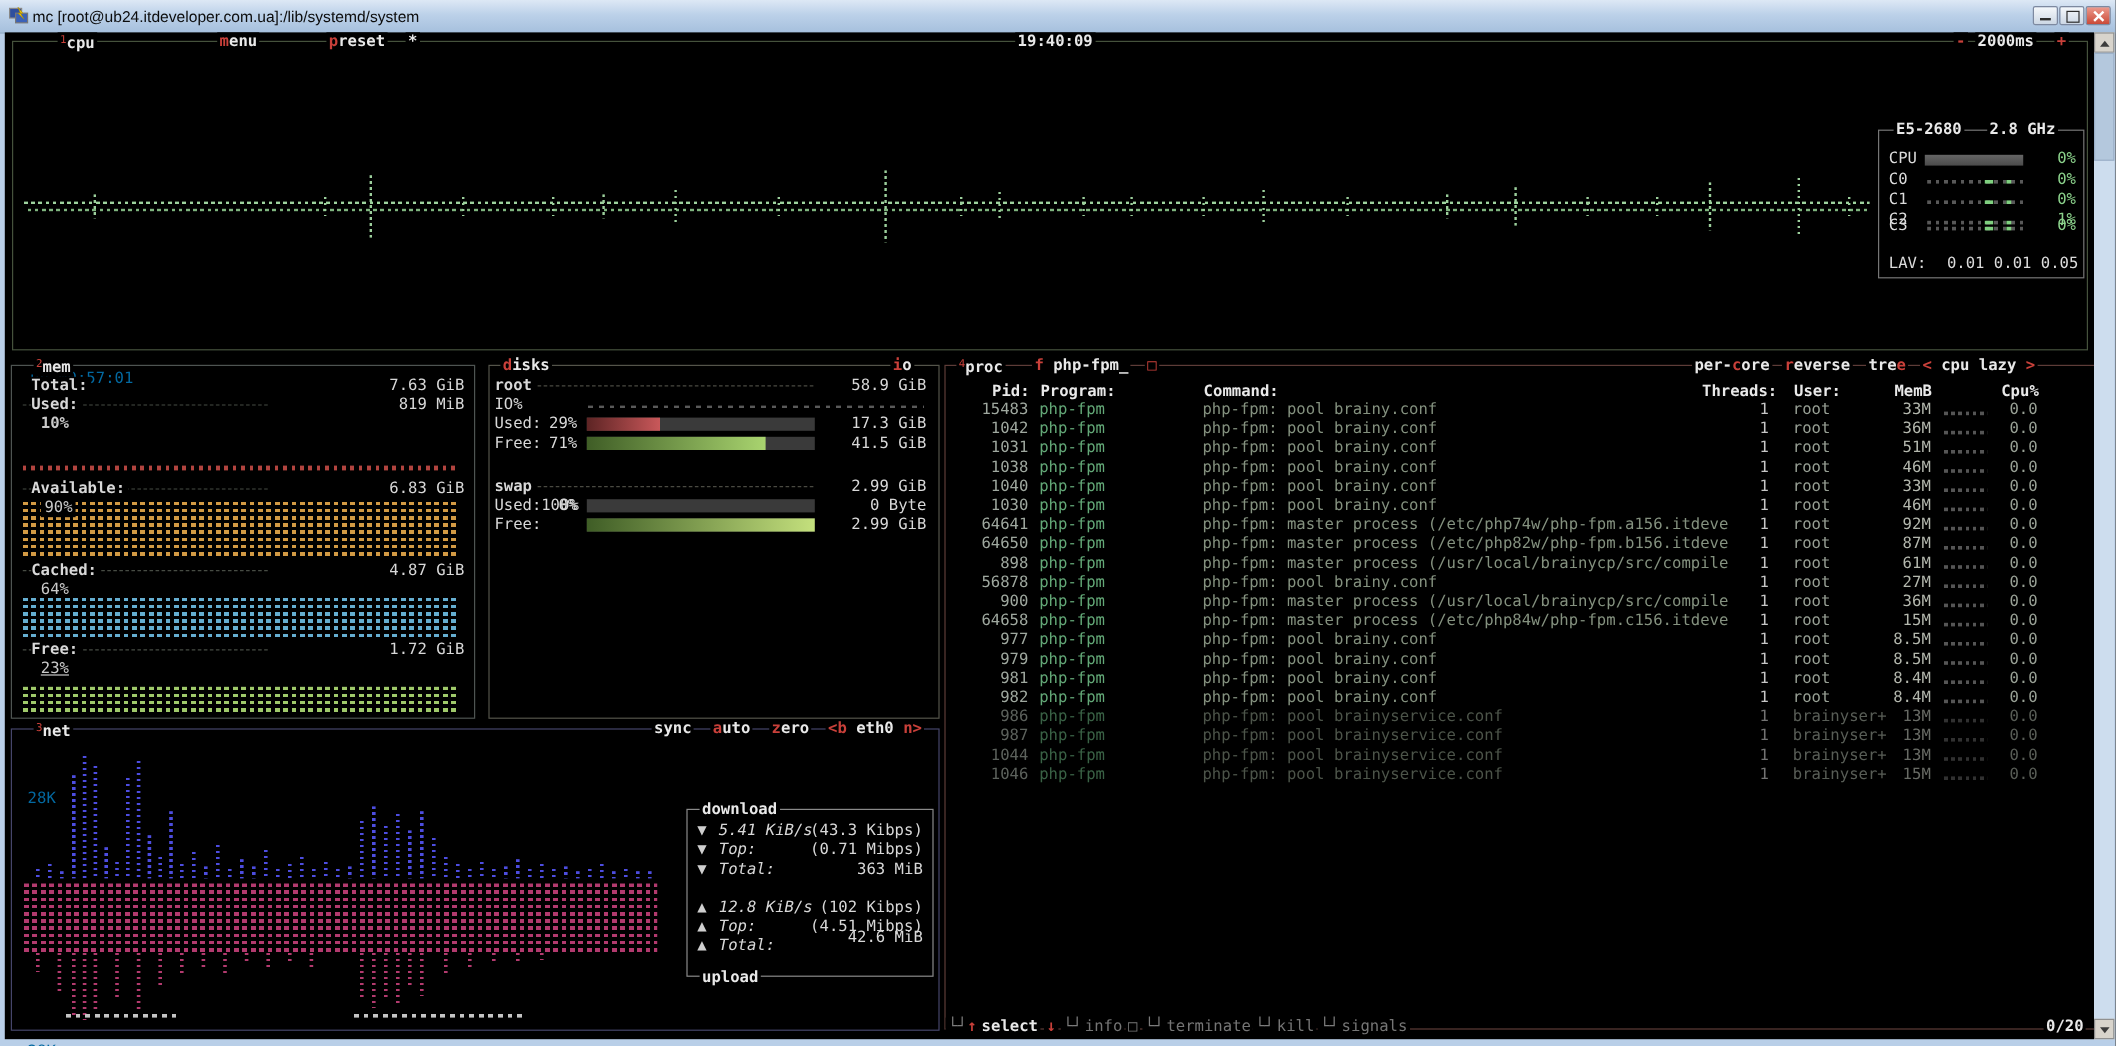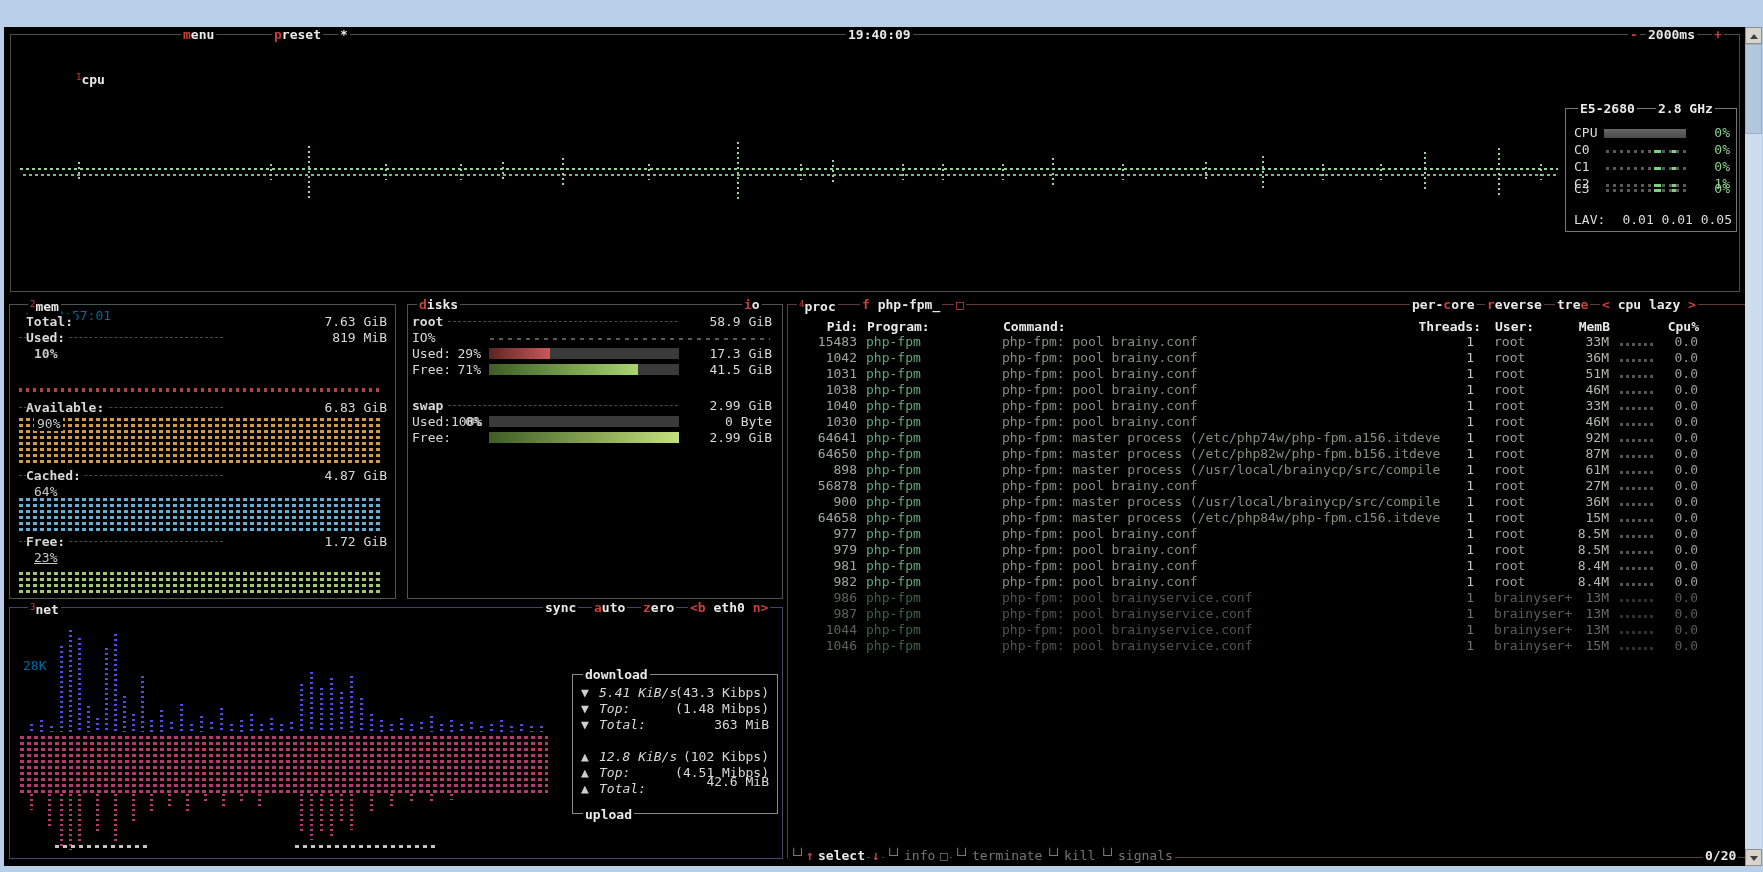--- a/index.html
+++ b/index.html
@@ -101,25 +101,36 @@
   .dimrow{opacity:.58;}
   .foot{position:absolute;top:848px;background:#000;padding:0 2px;}
   .sep{color:#7c7c7c;}
   .overlay{position:absolute;left:0;top:0;width:1763px;height:872px;pointer-events:none;}
 </style>
 </head>
 <body>
 
 <div class="window" id="stage">
 
+  <div class="titlebar">
+    <svg class="tb-icon" viewBox="0 0 17 17">
+      <rect x="1" y="2" width="10" height="8" fill="#2f4f9e" stroke="#888" stroke-width="1"></rect>
+      <rect x="6" y="6" width="10" height="8" fill="#3b62b8" stroke="#777" stroke-width="1"></rect>
+      <polygon points="8,1 12,6 10,6 13,11 8,6 10,6" fill="#ffd200" stroke="#aa8800" stroke-width="0.5"></polygon>
+    </svg>
+    <span class="tb-title">mc [root@ub24.itdeveloper.com.ua]:/lib/systemd/system</span>
+    <div class="tbtn tbtn-min" style="left:1694px;"></div>
+    <div class="tbtn tbtn-max" style="left:1716px;"></div>
+    <div class="tbtn tbtn-close" style="left:1738px;"></div>
+  </div>
 
   <div class="term"></div>
 
   <div class="tbox" id="cpubox"></div>
-  <span class="blabel" style="left:74px;top:27px;margin-top:43px;"><span class="sup red">1</span><span class="b">cpu</span></span>
+  <span class="blabel" style="left:48px;top:27px;"><span class="sup red">1</span><span class="b">cpu</span></span>
   <span class="blabel" style="left:181px;top:27px;"><span class="red b">m</span><span class="b">enu</span></span>
   <span class="blabel" style="left:272px;top:27px;"><span class="red b">p</span><span class="b">reset</span></span>
   <span class="blabel" style="left:338px;top:27px;"><span class="b">*</span></span>
   <span class="blabel b" style="left:846px;top:27px;">19:40:09</span>
   <span class="blabel red b" style="left:1628px;top:27px;">-</span>
   <span class="blabel b" style="left:1646px;top:27px;">2000ms</span>
   <span class="blabel red b" style="left:1712px;top:27px;">+</span>
   <span style="position:absolute;left:25px;top:269px;" class="dim">up 00:57:01</span>
 
   <div class="cpu-band"></div>
@@ -354,21 +365,21 @@
 
   <div class="tbox" id="dlbox">
     <span class="blabel b" style="left:10px;top:-8px;">download</span>
 
     <span class="nrow-a" style="top:10px;">▼</span>
     <span class="nrow-t" style="top:10px;">5.41 KiB/s</span>
     <span class="nrow-v" style="top:10px;">(43.3 Kibps)</span>
 
     <span class="nrow-a" style="top:26px;">▼</span>
     <span class="nrow-t" style="top:26px;">Top:</span>
-    <span class="nrow-v" style="top:26px;">(1.48 Mibps)</span>
+    <span class="nrow-v" style="top:26px;">(0.71 Mibps)</span>
 
     <span class="nrow-a" style="top:42px;">▼</span>
     <span class="nrow-t" style="top:42px;">Total:</span>
     <span class="nrow-v" style="top:42px;">363 MiB</span>
 
     <span class="nrow-a" style="top:74px;">▲</span>
     <span class="nrow-t" style="top:74px;">12.8 KiB/s</span>
     <span class="nrow-v" style="top:74px;">(102 Kibps)</span>
 
     <span class="nrow-a" style="top:90px;">▲</span>

